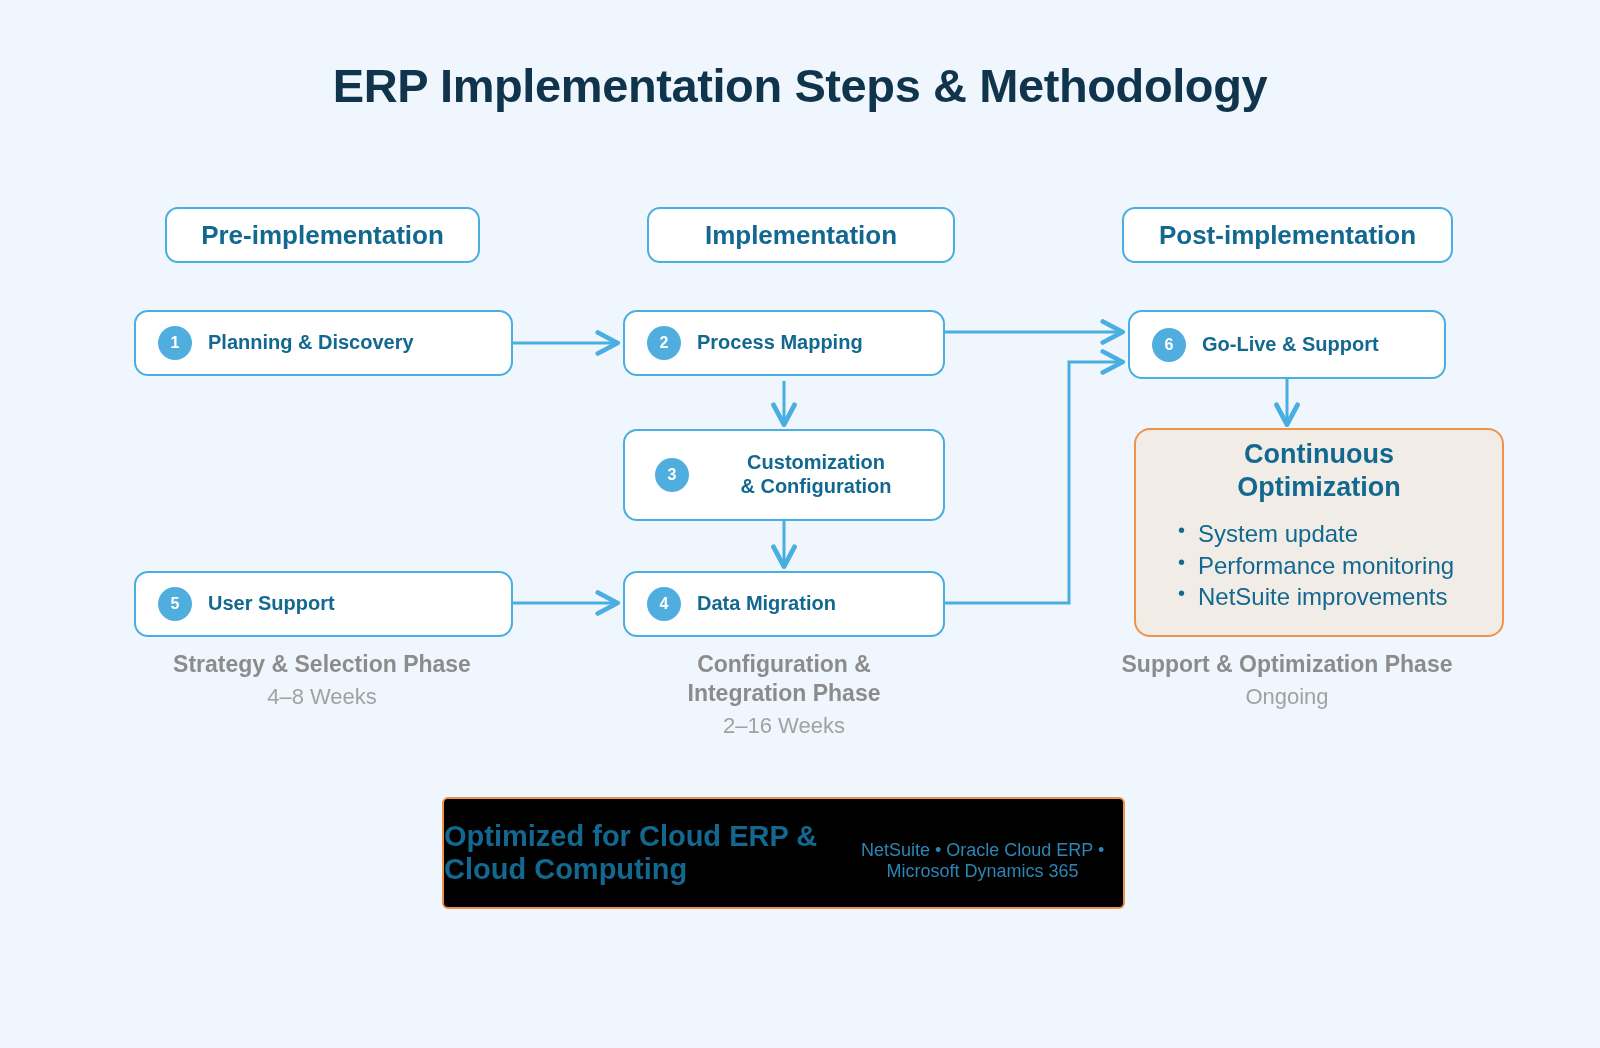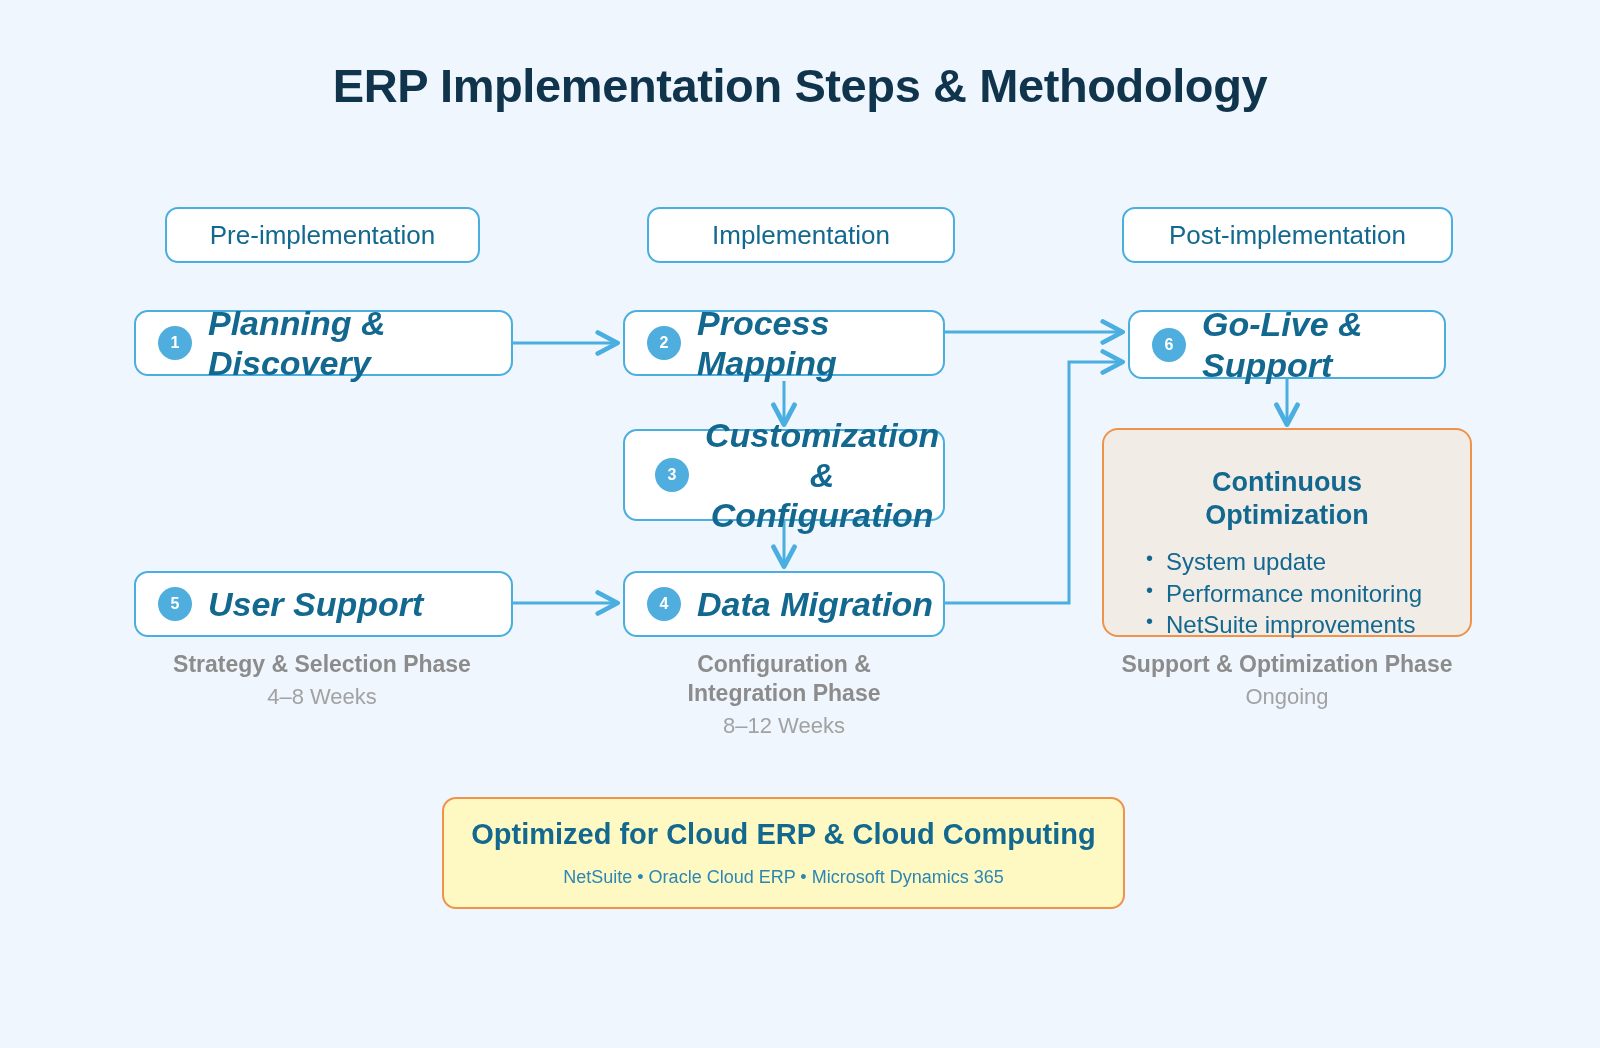--- a/index.html
+++ b/index.html
@@ -41,21 +41,21 @@
 
   
   .phase-pill {
     position: absolute;
     box-sizing: border-box;
     background: #ffffff;
     border: 2.5px solid #4aaee0;
     border-radius: 13px;
     color: #12688f;
     font-size: 26px;
-    font-weight: normal;
+    font-weight: bold;
     display: flex;
     align-items: center;
     justify-content: center;
     height: 56px;
   }
 
   
   .step-box {
     position: absolute;
     box-sizing: border-box;
@@ -75,43 +75,43 @@
     background: #4faede;
     color: #ffffff;
     font-size: 16px;
     font-weight: bold;
     display: flex;
     align-items: center;
     justify-content: center;
   }
   .step-label {
     color: #12688f;
-    font-size: 34px;
+    font-size: 20px;
     font-weight: bold;
     line-height: 1.18;
     white-space: pre-line;
-    font-style: italic;
   }
   .step-box.two-line {
     padding-left: 30px;
   }
   .step-box.two-line .step-label {
     text-align: center;
     flex: 1 1 auto;
     padding-right: 16px;
   }
 
   
   .opt-card {
     position: absolute;
     box-sizing: border-box;
     background: #f2ece7;
     border: 2.5px solid #f0934a;
     border-radius: 16px;
-    padding: 36px 0 18px 0;
+    padding: 8px 0 18px 0;
+    margin-left: 32px;
   }
   .opt-title {
     text-align: center;
     color: #12688f;
     font-size: 27px;
     font-weight: bold;
     line-height: 1.22;
     white-space: pre-line;
   }
   .opt-list {
@@ -149,25 +149,25 @@
   .caption .cap-dur {
     color: #a2a2a2;
     font-size: 22px;
     margin-top: 5px;
   }
 
   
   .footer-card {
     position: absolute;
     box-sizing: border-box;
-    background: #fef9c3;
+    background: #000000;
     border: 2.5px solid #f0934a;
-    border-radius: 14px;
-    display: flex;
-    flex-direction: column;
+    border-radius: 6px;
+    display: flex;
+    flex-direction: row;
     align-items: center;
     justify-content: center;
   }
   .footer-head {
     color: #12688f;
     font-size: 29px;
     font-weight: bold;
   }
   .footer-sub {
     color: #2b86b5;
@@ -259,21 +259,21 @@
   </div>
 
   <div class="caption" style="left:132px; top:650px; width:380px;">
     <div class="cap-name">Strategy &amp; Selection Phase</div>
     <div class="cap-dur">4–8 Weeks</div>
   </div>
 
   <div class="caption" style="left:623px; top:650px; width:322px;">
     <div class="cap-name">Configuration &amp;
 Integration Phase</div>
-    <div class="cap-dur">8–12 Weeks</div>
+    <div class="cap-dur">2–16 Weeks</div>
   </div>
 
   <div class="caption" style="left:1097px; top:650px; width:380px;">
     <div class="cap-name">Support &amp; Optimization Phase</div>
     <div class="cap-dur">Ongoing</div>
   </div>
 
   <div class="footer-card" style="left:442px; top:797px; width:683px; height:112px;">
     <div class="footer-head">Optimized for Cloud ERP &amp; Cloud Computing</div>
     <div class="footer-sub">NetSuite • Oracle  Cloud ERP • Microsoft Dynamics 365</div>

